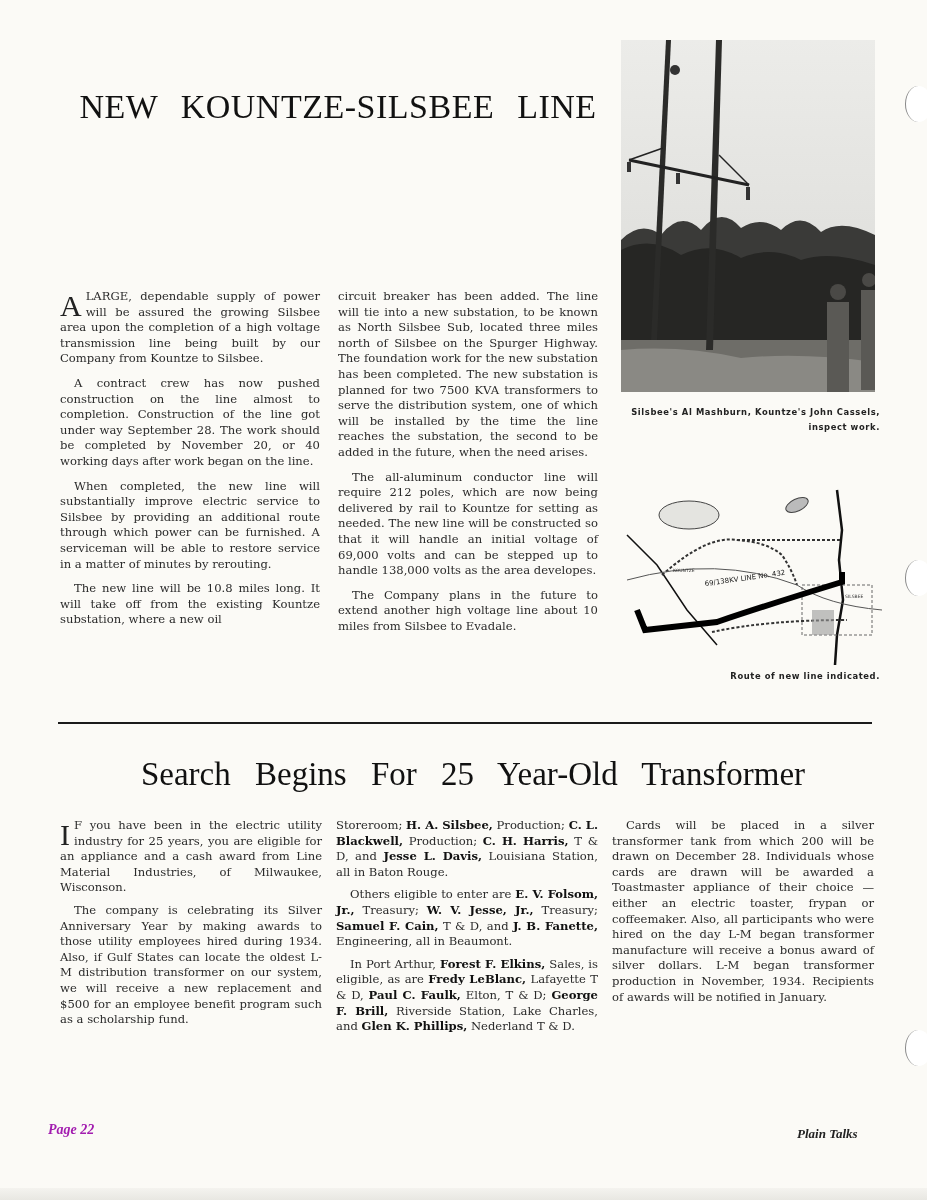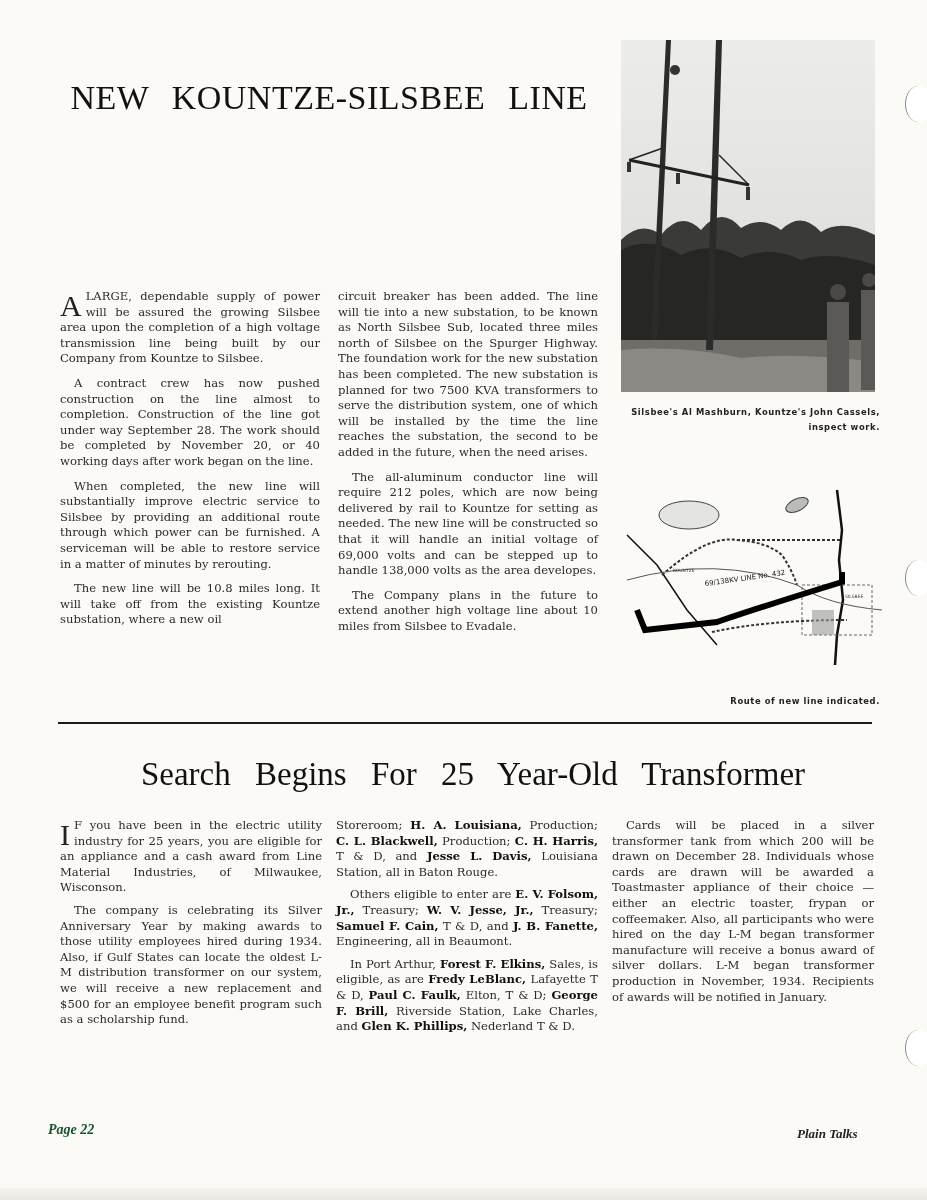--- a/index.html
+++ b/index.html
@@ -13,21 +13,21 @@
     }
     .abs { position: absolute; text-align: right; }
     .headline1 {
       left: 45px; top: 72px; width: 560px;
       text-align: center;
       font-family: "Liberation Serif", serif;
       font-size: 34px; line-height: 44px;
       letter-spacing: 0.5px; word-spacing: 14px;
       color: #111;
       font-weight: normal;
-      margin: 4px;
+      margin: 13px;
     }
     .col {
       font-family: "DejaVu Serif", serif;
       font-size: 11.6px;
       line-height: 15.6px;
       color: #2a2a2a;
       text-align: justify;
     }
     .col p { margin: 0 0 9px 0; text-indent: 14px; }
     .col p.first { text-indent: 0; }
@@ -48,21 +48,21 @@
     .caption {
       font-family: "DejaVu Sans", sans-serif;
       font-weight: bold;
       font-size: 8.4px;
       line-height: 15px;
       color: #222;
       letter-spacing: 0.6px;
     }
     .caption1 { left: 615px; top: 405px; width: 265px; }
     .map { left: 617px; top: 470px; width: 265px; height: 195px; }
-    .caption2 { left: 615px; top: 669px; width: 265px; margin-top: 25px; }
+    .caption2 { left: 615px; top: 669px; width: 265px; }
     .rule {
       left: 58px; top: 722px; width: 814px; height: 0;
       border-top: 2px solid #1a1a1a;
     }
     .headline2 {
       left: 58px; top: 744px; width: 814px;
       text-align: center;
       font-family: "Liberation Serif", serif;
       font-size: 33px; line-height: 44px;
       word-spacing: 16px;
@@ -72,21 +72,21 @@
     }
     .col3 { left: 60px; top: 818px; width: 262px; }
     .col4 { left: 336px; top: 818px; width: 262px; }
     .col5 { left: 612px; top: 818px; width: 262px; }
     .col3 p, .col4 p, .col5 p { margin-bottom: 7px; }
     .col4 p.cont, .col5 p.cont { text-indent: 0; }
     .footer-left {
       left: 48px; top: 1122px;
       font-family: "Liberation Serif", serif;
       font-style: italic; font-weight: bold;
-      font-size: 14px; color: #14532d;
+      font-size: 14px; color: #a21caf;
     }
     .footer-right {
       left: 797px; top: 1126px;
       font-family: "Liberation Serif", serif;
       font-style: italic; font-weight: bold;
       font-size: 13px; color: #222;
     }
     .punch {
       width: 26px; height: 36px;
       border-left: 1.5px solid #888;
@@ -181,21 +181,21 @@
 <h2 class="abs headline2">Search Begins For 25 Year-Old Transformer</h2>
 
 <div class="abs col col3">
   <p class="first">
     <span class="dropcap">I</span><span>F you have been in the electric utility industry for 25 years, you are eligible for an appliance and a cash award from Line Material Industries, of Milwaukee, Wisconson.</span>
   </p>
   <p>The company is celebrating its Silver Anniversary Year by making awards to those utility employees hired during 1934. Also, if Gulf States can locate the oldest L-M distribution transformer on our system, we will receive a new replacement and $500 for an employee benefit program such as a scholarship fund.</p>
 </div>
 
 <div class="abs col col4" id="col4">
-    <p class="cont">Storeroom; <b>H. A. Louisiana,</b> Production; <b>C. L. Blackwell,</b> Production; <b>C. H. Harris,</b> T &amp; D, and <b>Jesse L. Davis,</b> Louisiana Station, all in Baton Rouge.</p>
+    <p class="cont">Storeroom; <b>H. A. Silsbee,</b> Production; <b>C. L. Blackwell,</b> Production; <b>C. H. Harris,</b> T &amp; D, and <b>Jesse L. Davis,</b> Louisiana Station, all in Baton Rouge.</p>
     <p>Others eligible to enter are <b>E. V. Folsom, Jr.,</b> Treasury; <b>W. V. Jesse, Jr.,</b> Treasury; <b>Samuel F. Cain,</b> T &amp; D, and <b>J. B. Fanette,</b> Engineering, all in Beaumont.</p>
     <p>In Port Arthur, <b>Forest F. Elkins,</b> Sales, is eligible, as are <b>Fredy LeBlanc,</b> Lafayette T &amp; D, <b>Paul C. Faulk,</b> Elton, T &amp; D; <b>George F. Brill,</b> Riverside Station, Lake Charles, and <b>Glen K. Phillips,</b> Nederland T &amp; D.</p>
   </div>
 
 <div class="abs col col5">
   <p>Cards will be placed in a silver transformer tank from which 200 will be drawn on December 28. Individuals whose cards are drawn will be awarded a Toastmaster appliance of their choice —either an electric toaster, frypan or coffeemaker. Also, all participants who were hired on the day L-M began transformer manufacture will receive a bonus award of silver dollars. L-M began transformer production in November, 1934. Recipients of awards will be notified in January.</p>
 </div>
 
 <div class="abs footer-left">Page 22</div>
 <div class="abs footer-right">Plain Talks</div>

